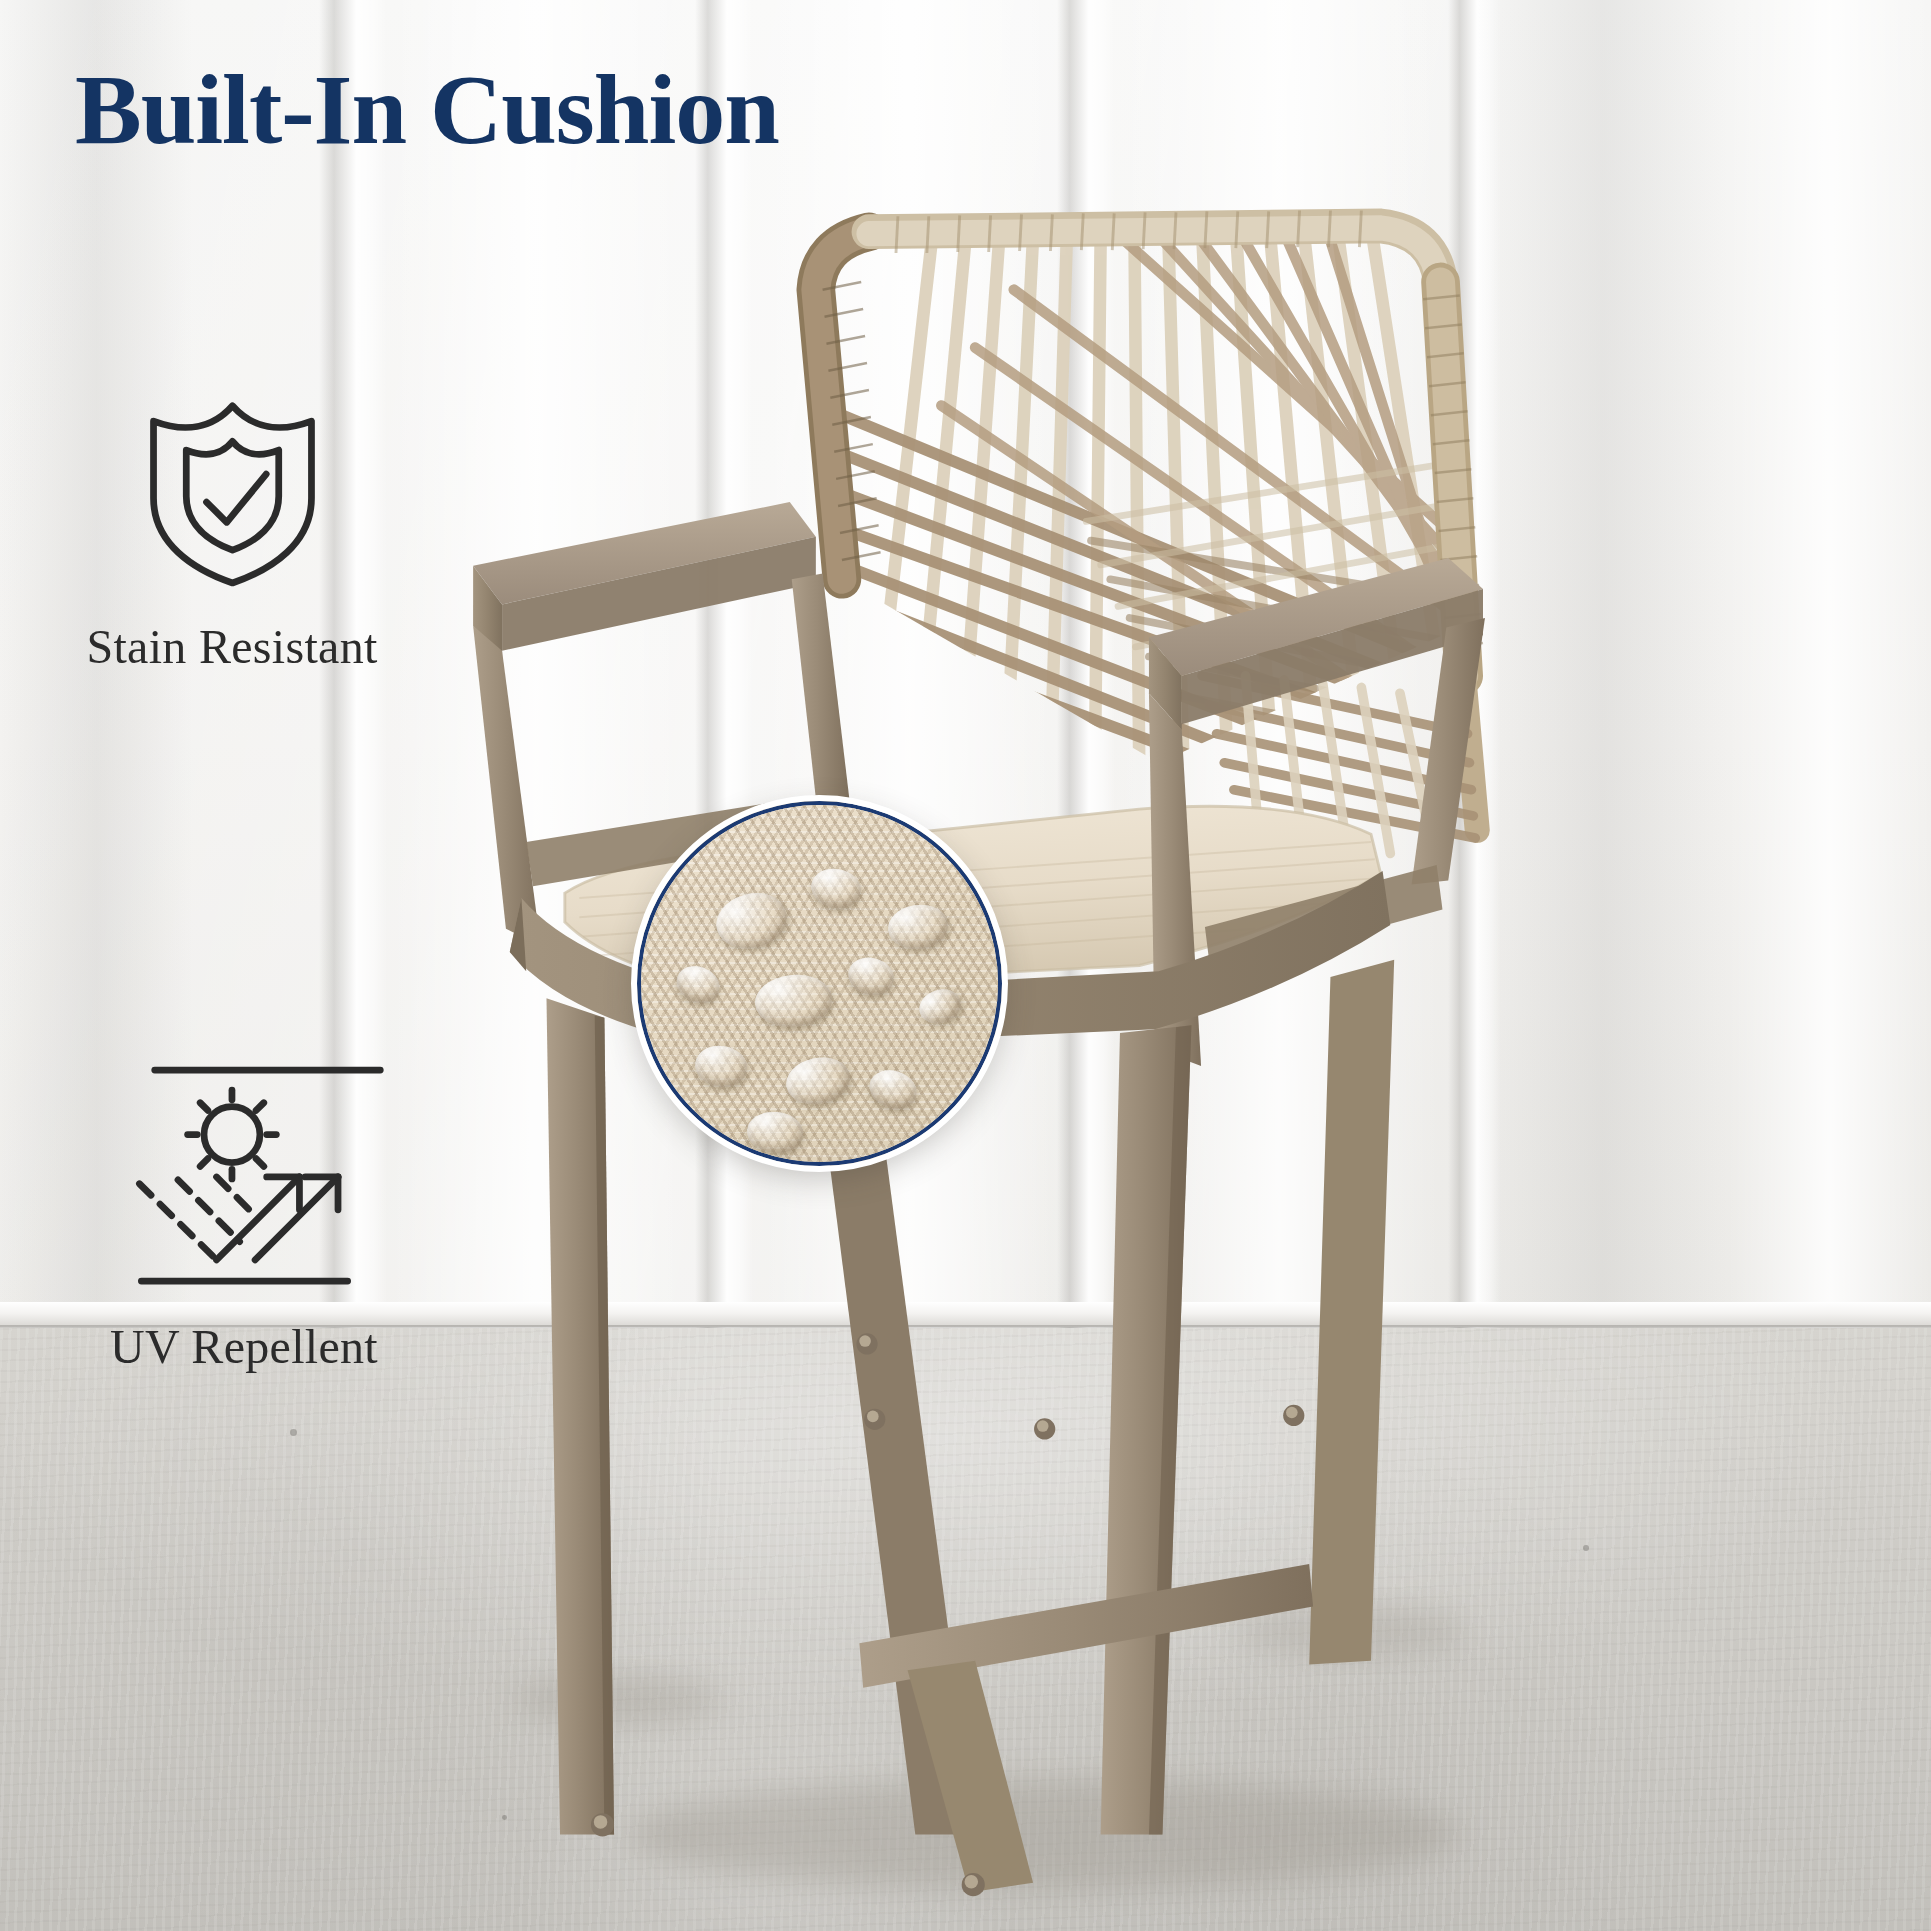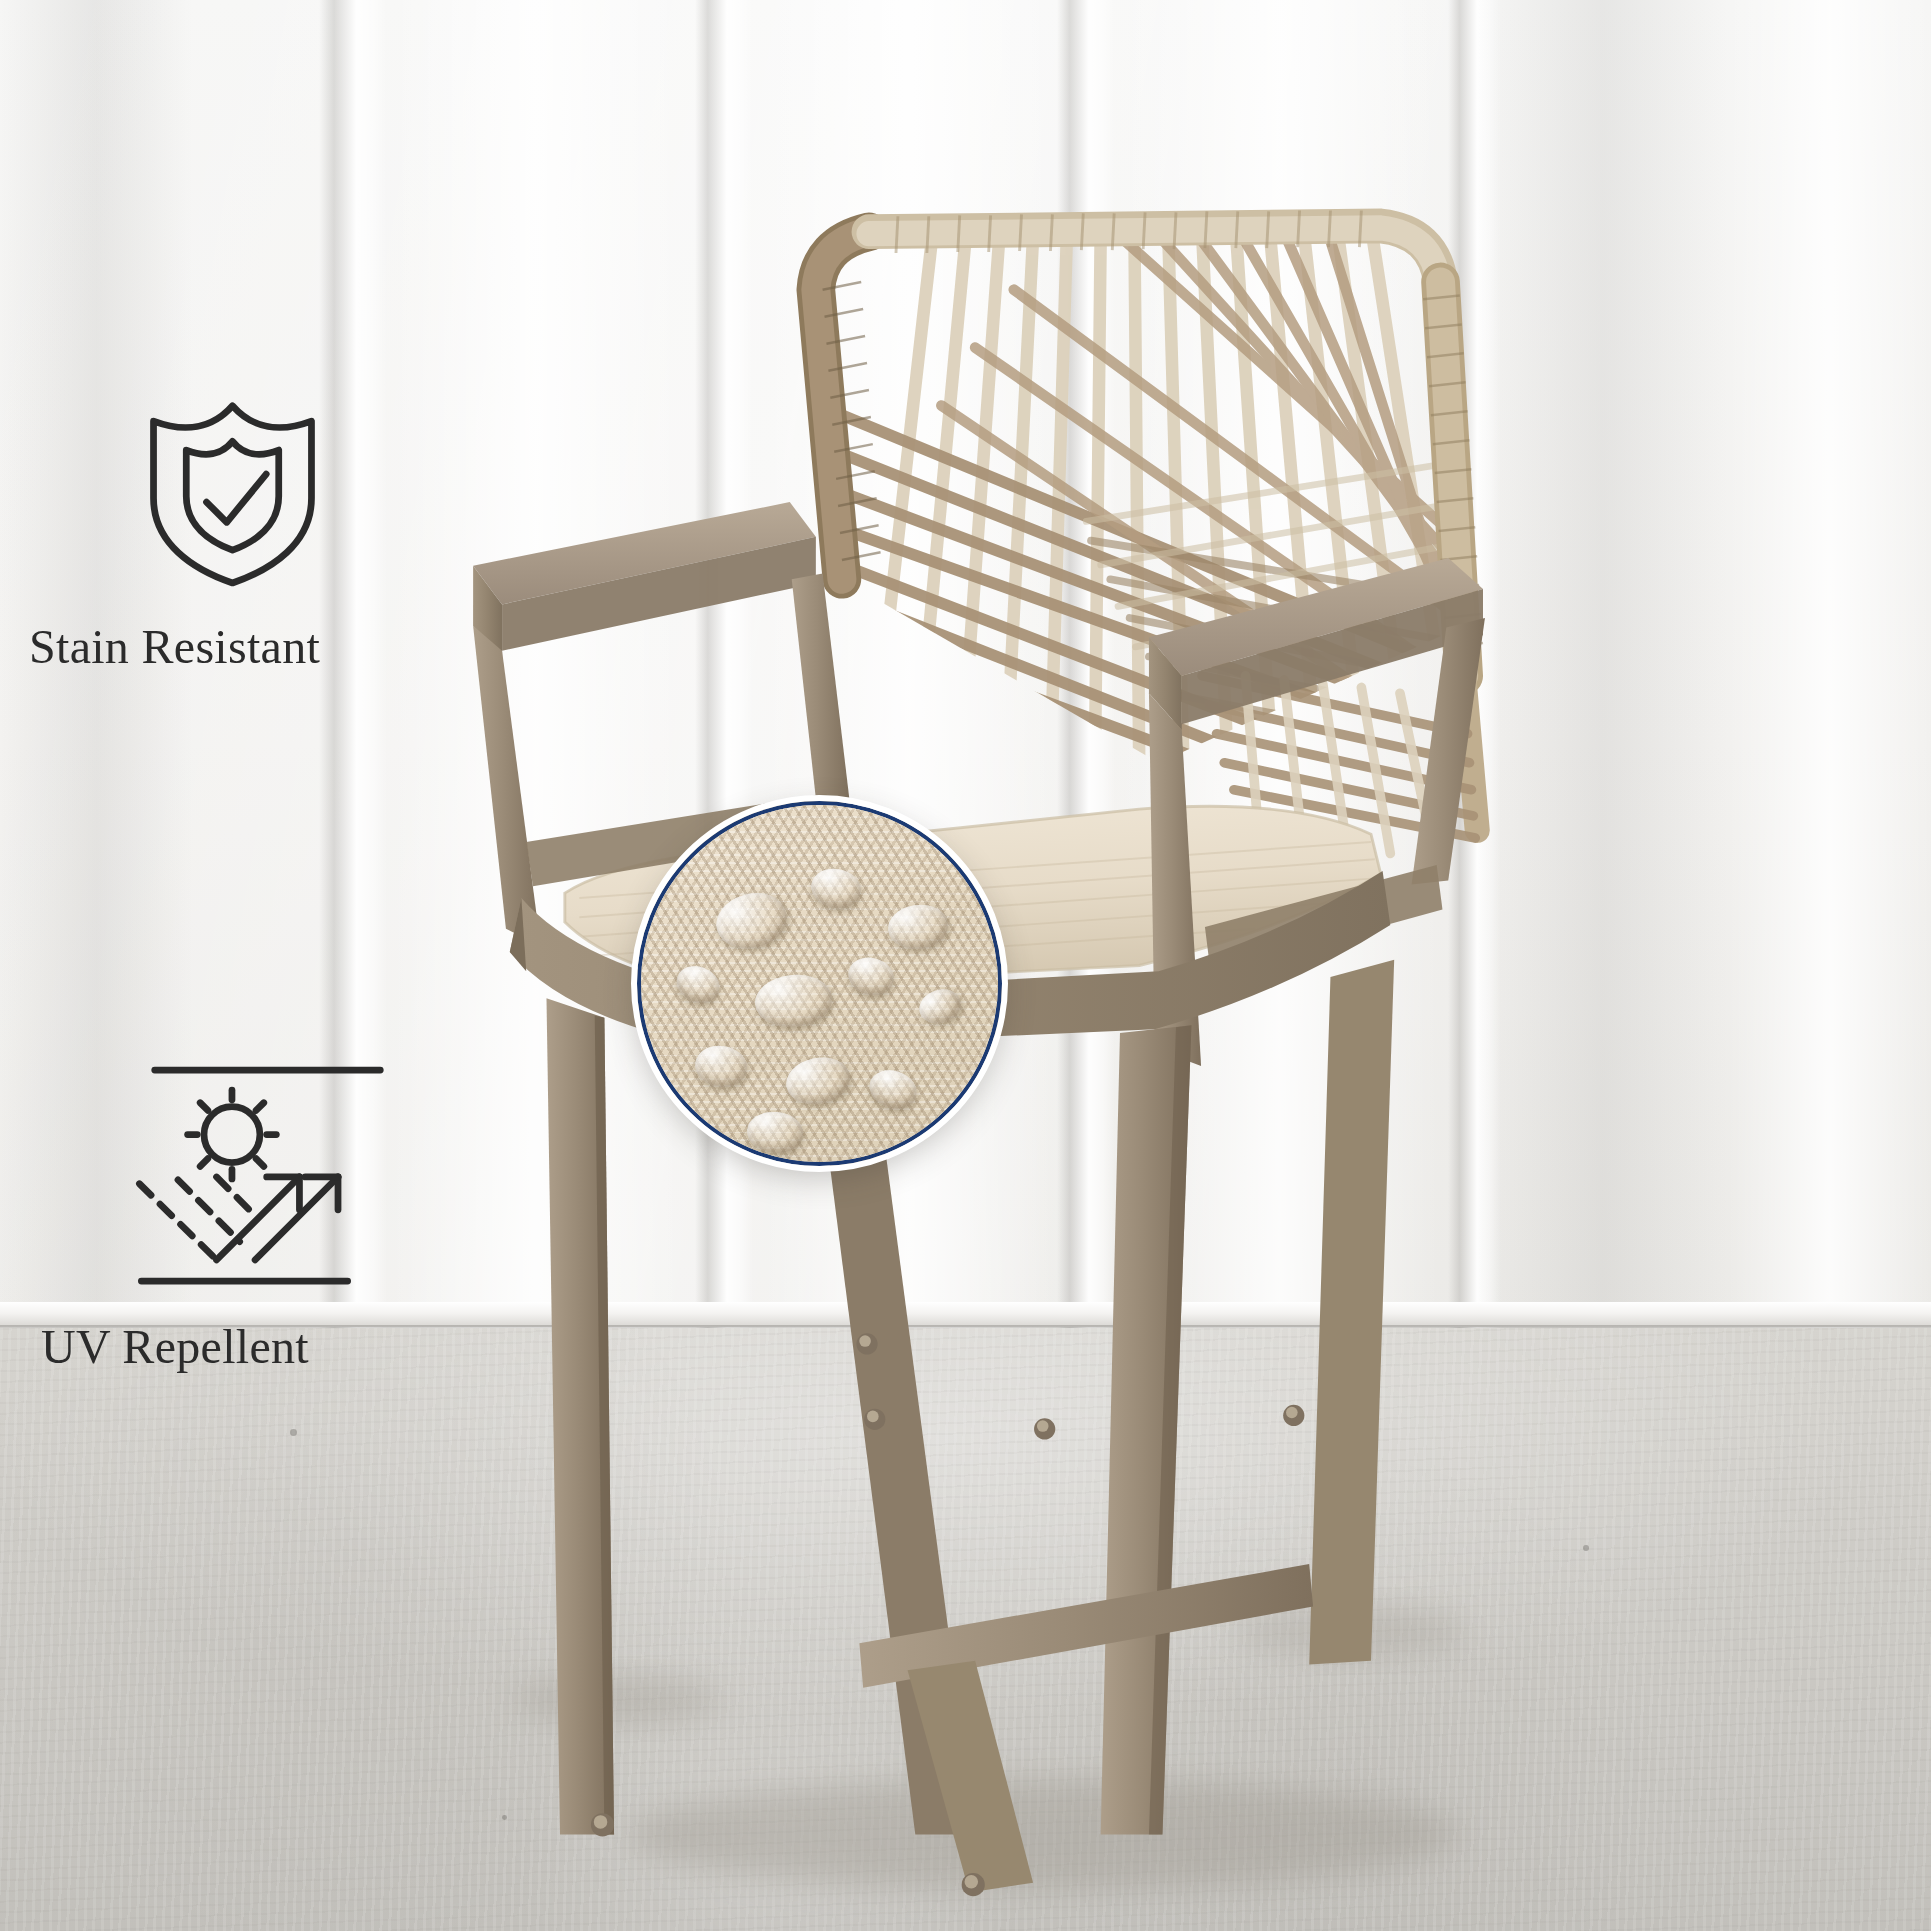--- a/index.html
+++ b/index.html
@@ -75,20 +75,21 @@
     font-weight:700;
     letter-spacing:-1px;
     color:#143463;
     white-space:nowrap;
   }
 
   
   .feature {
     position:absolute;
     width:406px;
+    text-align:center;
   }
   .feature .icon-wrap {
     width:406px; height:208px;
     display:flex; align-items:center; justify-content:center;
   }
   .feature .flabel {
     margin-top:25px;
     font-size:48px;
     color:#2b2b2b;
     letter-spacing:0.3px;
@@ -392,20 +393,21 @@
     <circle cx="1082" cy="1480" r="11" fill="#7f7160"></circle>
     <circle cx="1080" cy="1477" r="6" fill="#b5a892"></circle>
     <circle cx="1340" cy="1466" r="11" fill="#7f7160"></circle>
     <circle cx="1338" cy="1463" r="6" fill="#b5a892"></circle>
     <circle cx="624" cy="1890" r="12" fill="#7f7160"></circle>
     <circle cx="622" cy="1887" r="7" fill="#b5a892"></circle>
     <circle cx="1008" cy="1952" r="12" fill="#7f7160"></circle>
     <circle cx="1006" cy="1949" r="7" fill="#b5a892"></circle>
   </svg>
 
+  <div class="title">Built-In Cushion</div>
 
   <div class="feature" id="feature-0">
     <div class="icon-wrap">
       <svg class="ico" width="183" height="193" viewBox="0 0 190 200">
         <g fill="none" stroke="#2b2b2b" stroke-width="7" stroke-linecap="round" stroke-linejoin="round">
           <path d="M13,28 C45,40 74,36 95,12 C116,36 145,40 177,28
                    L177,108 C177,155 136,182 95,196
                    C54,182 13,155 13,108 Z"></path>
           <path d="M47,58 C67,66 84,63 95,49 C106,63 123,66 143,58
                    L143,106 C143,136 119,153 95,162

